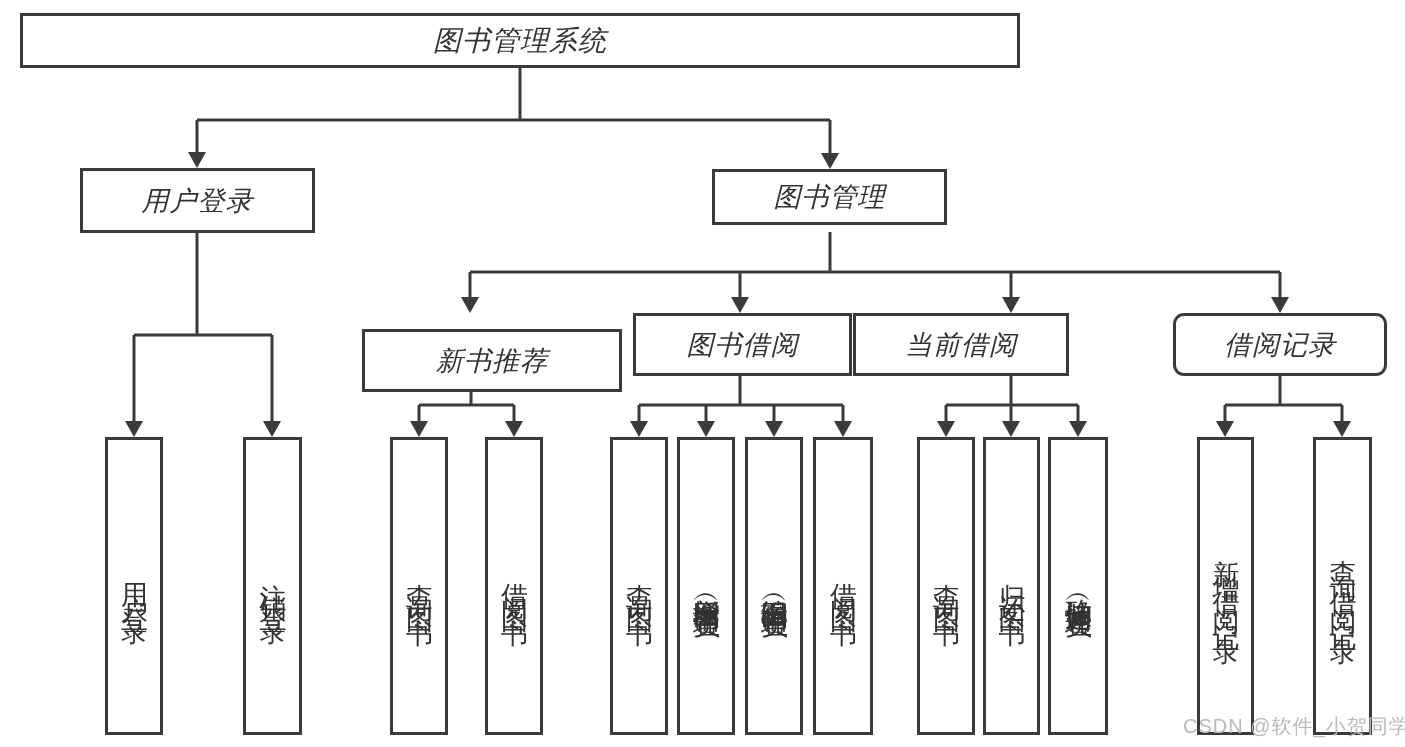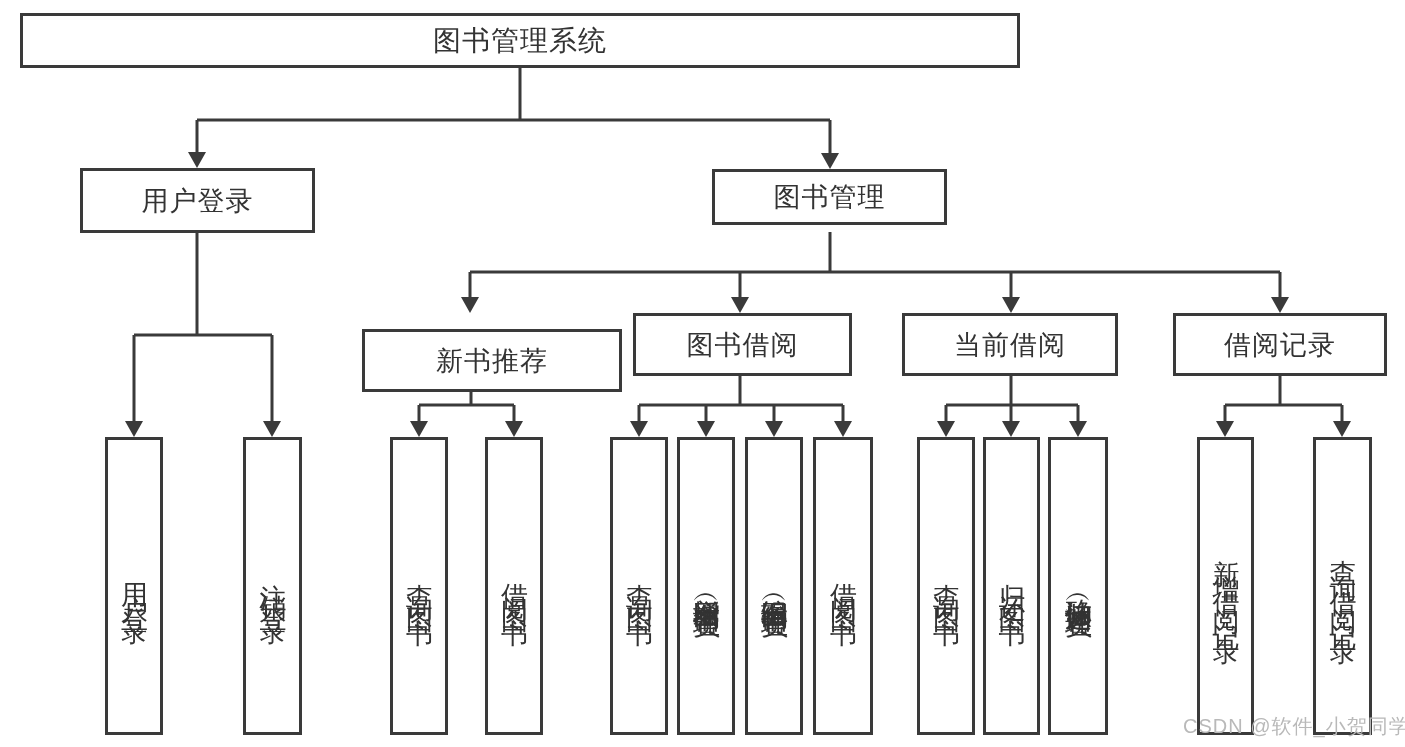--- a/index.html
+++ b/index.html
@@ -15,21 +15,21 @@
     position:absolute;
     box-sizing:border-box;
     background:#ffffff;
     border:3px solid #3a3a3a;
     display:flex;
     align-items:center;
     justify-content:center;
     color:#333333;
     text-align:center;
   }
-  .h-node { font-size:27px; letter-spacing:1px; white-space:nowrap; }
+  .h-node { font-size:27px; letter-spacing:1px; white-space:nowrap;font-style:italic; }
   .root-node { font-size:28px; }
   .leaf {
     writing-mode:vertical-rl;
     text-orientation:mixed;
     font-size:27px;
     line-height:1;
     padding:6px 0;
   }
   .watermark {
     position:absolute;
@@ -83,22 +83,22 @@
     </g>
   </svg>
 
   <div class="node h-node root-node" style="left:20px; top:13px; width:1000px; height:55px;">图书管理系统</div>
 
   <div class="node h-node" style="left:80px; top:168px; width:235px; height:65px;">用户登录</div>
   <div class="node h-node" style="left:712px; top:169px; width:235px; height:56px;">图书管理</div>
 
   <div class="node h-node" style="left:362px; top:329px; width:260px; height:63px;">新书推荐</div>
   <div class="node h-node" style="left:633px; top:313px; width:219px; height:63px;">图书借阅</div>
-  <div class="node h-node" style="left:902px; top:313px; width:216px; height:63px;">当前借阅</div>
-  <div class="node h-node" style="left:1173px; top:313px; width:214px; height:63px;">借阅记录</div>
+  <div class="node h-node" style="left:853px; top:313px; width:216px; height:63px;">当前借阅</div>
+  <div class="node h-node" style="left:1173px; top:313px; width:214px; height:63px;border-radius:11px;">借阅记录</div>
 
   <div class="node leaf" style="left: 105px; top: 437px; width: 58px; height: 298px; letter-spacing: 12px;">用户登录</div>
   <div class="node leaf" style="left: 243px; top: 437px; width: 59px; height: 298px; letter-spacing: 12px;">注销登录</div>
 
   <div class="node leaf" style="left: 390px; top: 437px; width: 58px; height: 298px; letter-spacing: 12px;">查询图书</div>
   <div class="node leaf" style="left: 485px; top: 437px; width: 58px; height: 298px; letter-spacing: 12px;">借阅图书</div>
 
   <div class="node leaf" style="left: 610px; top: 437px; width: 58px; height: 298px; letter-spacing: 12px;">查询图书</div>
   <div class="node leaf" style="left: 677px; top: 437px; width: 58px; height: 298px; letter-spacing: 2px;">新增图书（管理员）</div>
   <div class="node leaf" style="left: 745px; top: 437px; width: 58px; height: 298px; letter-spacing: 2px;">编辑图书（管理员）</div>

